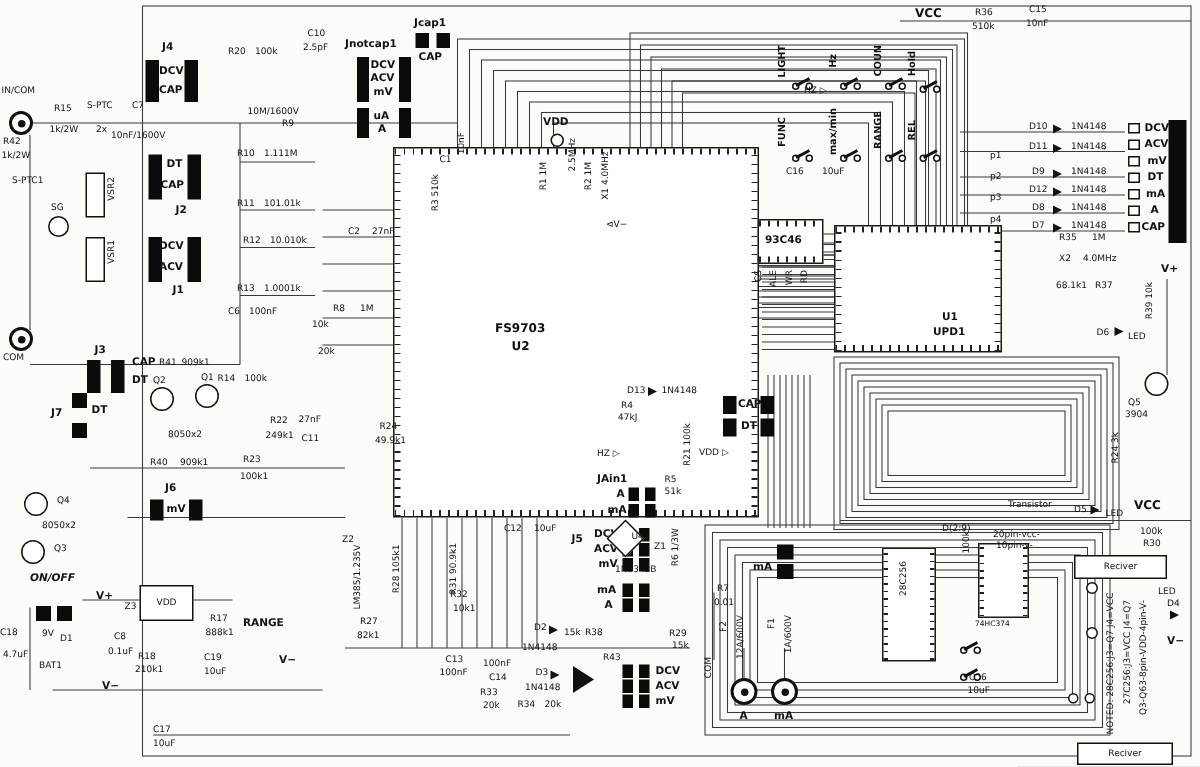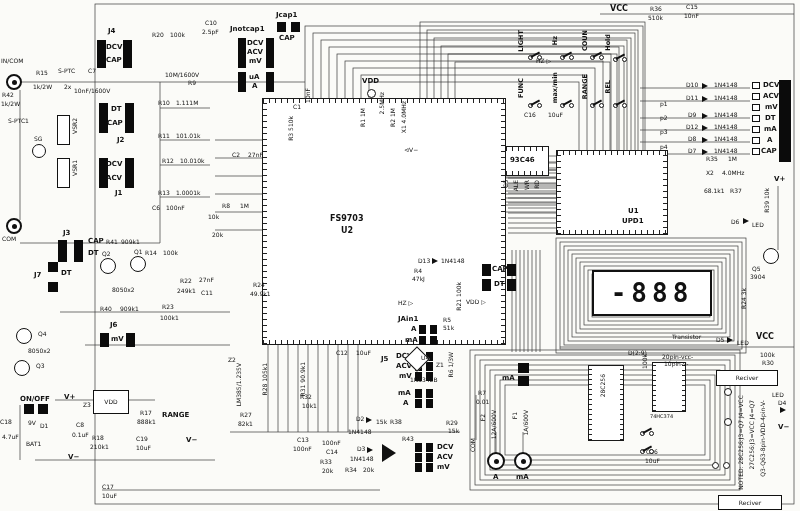--- a/index.html
+++ b/index.html
@@ -81,21 +81,20 @@
       <path d="M600 14H794M560 347H794M778 186V250M496 432V452M523 432V452M476 395V440"></path>
       <path d="M640 88H750M640 101H750M640 118H750M640 130H750M640 142H750M640 154H750"></path>
     </g>
   </svg>
   <div id="parts">
       <div class="p ic pins-all" style="left: 262px; top: 98px; width: 244px; height: 247px;"></div>
       <div class="p ic pins-all" style="left: 556px; top: 150px; width: 112px; height: 85px;"></div>
       <div class="p ic pins-tb" style="left: 505px; top: 146px; width: 44px; height: 30px;"></div>
       <div class="p ic pins-lr" style="left: 588px; top: 365px; width: 36px; height: 76px;"></div>
       <div class="p ic pins-lr" style="left: 652px; top: 362px; width: 34px; height: 50px;"></div>
-      <div class="p lcd" style="left: 592px; top: 270px; width: 120px; height: 46px;">-888</div>
       <div class="p box" style="left: 716px; top: 370px; width: 62px; height: 16px;">Reciver</div>
       <div class="p box" style="left: 718px; top: 495px; width: 64px; height: 15px;">Reciver</div>
       <div class="p box" style="left: 93px; top: 390px; width: 36px; height: 24px;">VDD</div>
       <div class="p box" style="left: 57px; top: 115px; width: 13px; height: 30px;"></div>
       <div class="p box" style="left: 57px; top: 158px; width: 13px; height: 30px;"></div>
       <div class="p t" style="left: 1px; top: 58px;">IN/COM</div>
       <div class="p jack" style="left: 6px; top: 74px; width: 16px; height: 16px;">
         <i></i>
       </div>
       <div class="p t" style="left: 36px; top: 70px;">R15</div>
@@ -460,21 +459,21 @@
       <div class="p circ" style="left: 724px; top: 418px; width: 8px; height: 8px;"></div>
       <div class="p circ" style="left: 712px; top: 462px; width: 7px; height: 7px;"></div>
       <div class="p circ" style="left: 723px; top: 462px; width: 7px; height: 7px;"></div>
       <div class="p v" style="left: 738px; top: 395px;">NOTED: 28C256:J3=Q7 J4=VCC</div>
       <div class="p v" style="left: 749px; top: 400px;">27C256:J3=VCC J4=Q7</div>
       <div class="p v" style="left: 760px; top: 400px;">Q3-Q63-8pin-VDD-4pin-V-</div>
       <div class="p t" style="left: 772px; top: 392px;">LED</div>
       <div class="p t" style="left: 778px; top: 400px;">D4</div>
       <div class="p led" style="left: 780px; top: 407px;"></div>
       <div class="p bt" style="left: 778px; top: 424px;">V−</div>
-      <div class="p bt" style="left: 20px; top: 396px;">ON/OFF</div>
+      <div class="p bt" style="left: 20px; top: 382px; font-style: italic;">ON/OFF</div>
       <div class="p bar" style="left: 24px; top: 404px; width: 10px; height: 10px;"></div>
       <div class="p bar" style="left: 38px; top: 404px; width: 10px; height: 10px;"></div>
       <div class="p bt" style="left: 64px; top: 394px;">V+</div>
       <div class="p t" style="left: 83px; top: 402px;">Z3</div>
       <div class="p t" style="left: 28px; top: 420px;">9V</div>
       <div class="p t" style="left: 0px; top: 419px;">C18</div>
       <div class="p t" style="left: 2px; top: 434px;">4.7uF</div>
       <div class="p t" style="left: 40px; top: 423px;">D1</div>
       <div class="p t" style="left: 26px; top: 441px;">BAT1</div>
       <div class="p t" style="left: 76px; top: 422px;">C8</div>

